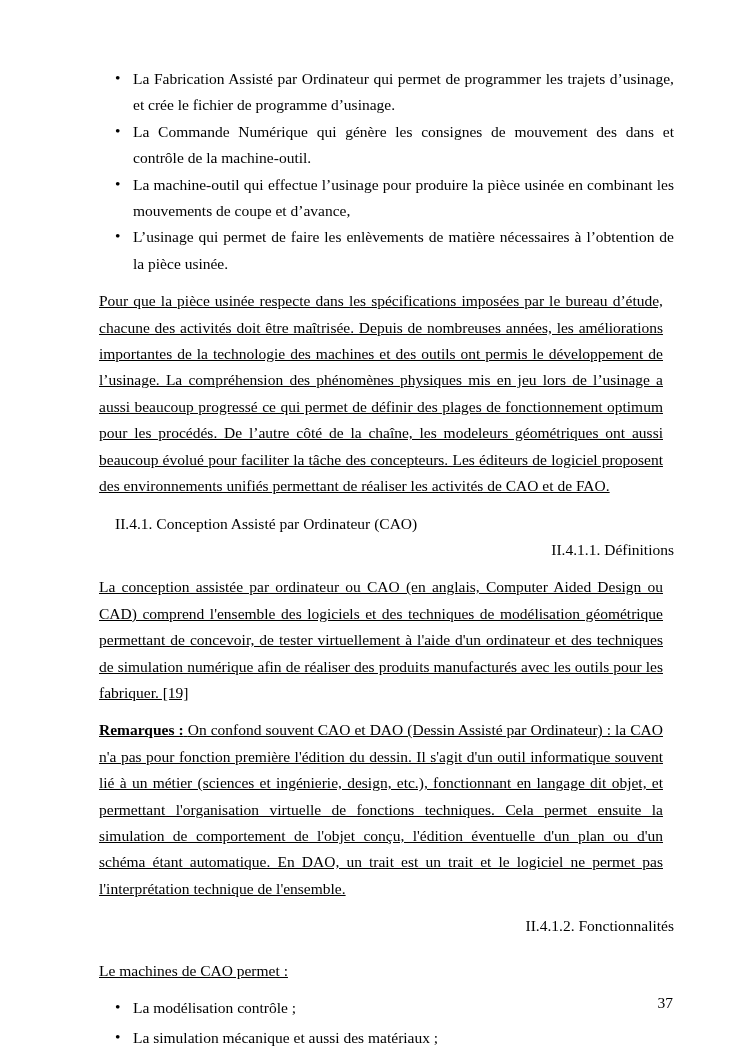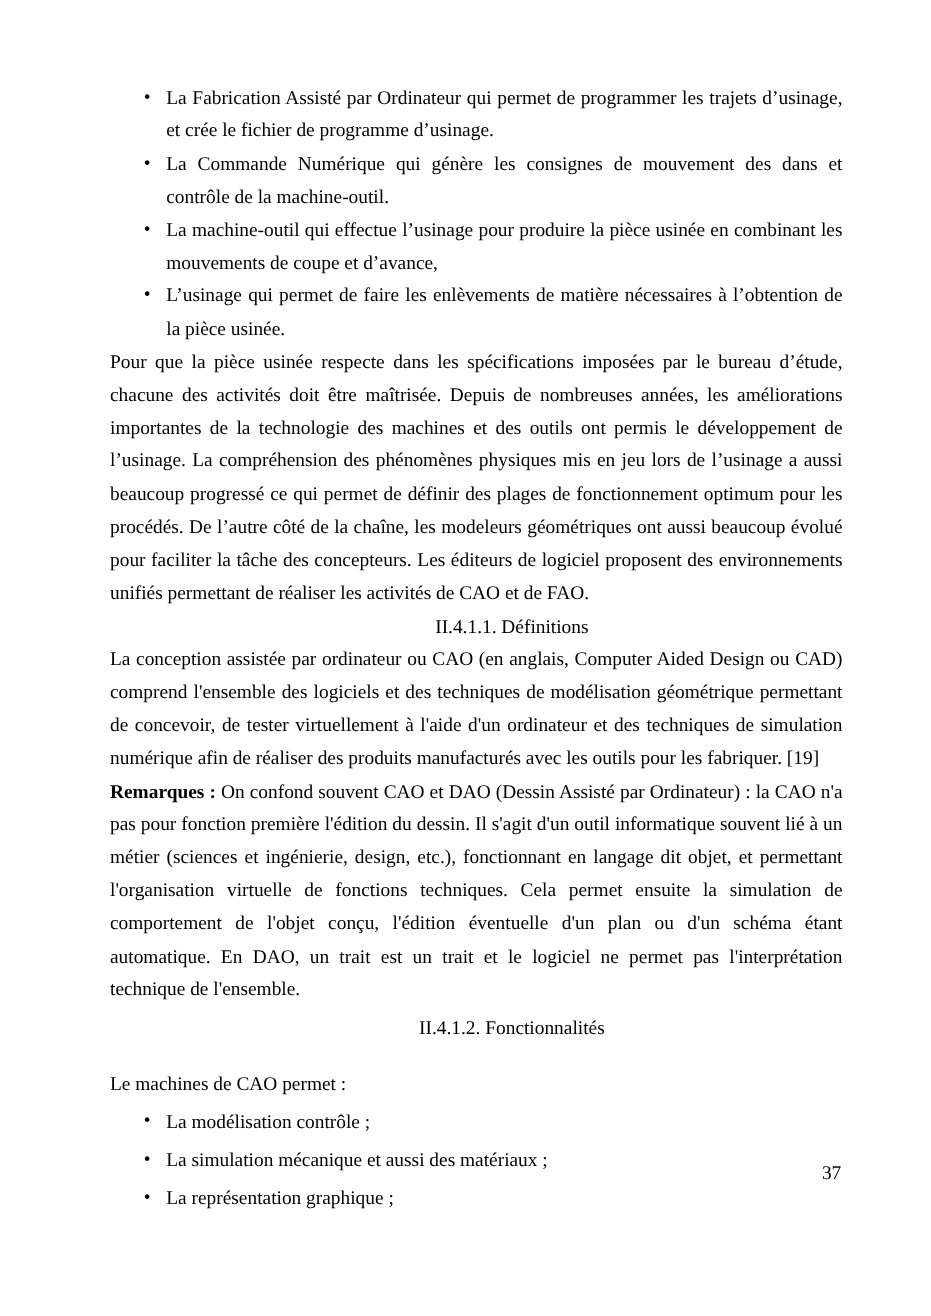--- a/index.html
+++ b/index.html
@@ -29,48 +29,49 @@
     position: relative;
     padding-left: 45px;
   }
   .bullet-item .marker {
     position: absolute;
     left: 27px;
     top: -1px;
     text-align: left;
   }
   .para {
-    margin: 0;
+    margin: 11px;
+    text-decoration: underline;
   }
   .heading-l1 {
     margin: 6px 0 0 27px;
     font-size: 15.5px;
     font-weight: normal;
     text-align: left;
   }
   .heading-l2 {
     margin: 0 0 0 57px;
     font-size: 15.5px;
     font-weight: normal;
-    text-align: center;
+    text-align: right;
   }
   .heading-spaced {
     margin-top: 5px;
     margin-bottom: 18px;
   }
   .bullets-bottom .bullet-item {
     margin-top: 4px;
     text-align: left;
   }
   .remarks-label {
     font-weight: bold;
   }
   .page-number {
     position: absolute;
-    top: 929px;
+    top: 993px;
     right: 72px;
     font-size: 15.5px;
     line-height: 20px;
   }
 </style>
 </head>
 <body>
 
 <div class="page">
   <div class="content">
@@ -89,20 +90,21 @@
         <span>La machine-outil qui effectue l’usinage pour produire la pièce usinée en combinant les mouvements de coupe et d’avance,</span>
       </div>
       <div class="bullet-item">
         <span class="marker">•</span>
         <span>L’usinage qui permet de faire les enlèvements de matière nécessaires à l’obtention de la pièce usinée.</span>
       </div>
     </div>
 
     <p class="para">Pour que la pièce usinée respecte dans les spécifications imposées par le bureau d’étude, chacune des activités doit être maîtrisée. Depuis de nombreuses années, les améliorations importantes de la technologie des machines et des outils ont permis le développement de l’usinage. La compréhension des phénomènes physiques mis en jeu lors de l’usinage a aussi beaucoup progressé ce qui permet de définir des plages de fonctionnement optimum pour les procédés. De l’autre côté de la chaîne, les modeleurs géométriques ont aussi beaucoup évolué pour faciliter la tâche des concepteurs. Les éditeurs de logiciel proposent des environnements unifiés permettant de réaliser les activités de CAO et de FAO.</p>
 
+    <h3 class="heading-l1">II.4.1. Conception Assisté par Ordinateur (CAO)</h3>
     <h4 class="heading-l2">II.4.1.1. Définitions</h4>
 
     <p class="para">La conception assistée par ordinateur ou CAO (en anglais, Computer Aided Design ou CAD) comprend l'ensemble des logiciels et des techniques de modélisation géométrique permettant de concevoir, de tester virtuellement à l'aide d'un ordinateur et des techniques de simulation numérique afin de réaliser des produits manufacturés avec les outils pour les fabriquer. [19]</p>
 
     <p class="para"><span class="remarks-label">Remarques :</span>
       <span>On confond souvent CAO et DAO (Dessin Assisté par Ordinateur) : la CAO n'a pas pour fonction première l'édition du dessin. Il s'agit d'un outil informatique souvent lié à un métier (sciences et ingénierie, design, etc.), fonctionnant en langage dit objet, et permettant l'organisation virtuelle de fonctions techniques. Cela permet ensuite la simulation de comportement de l'objet conçu, l'édition éventuelle d'un plan ou d'un schéma étant automatique. En DAO, un trait est un trait et le logiciel ne permet pas l'interprétation technique de l'ensemble.</span></p>
 
     <h4 class="heading-l2 heading-spaced">II.4.1.2. Fonctionnalités</h4>
 
     <p class="para">Le machines de CAO permet :</p>

